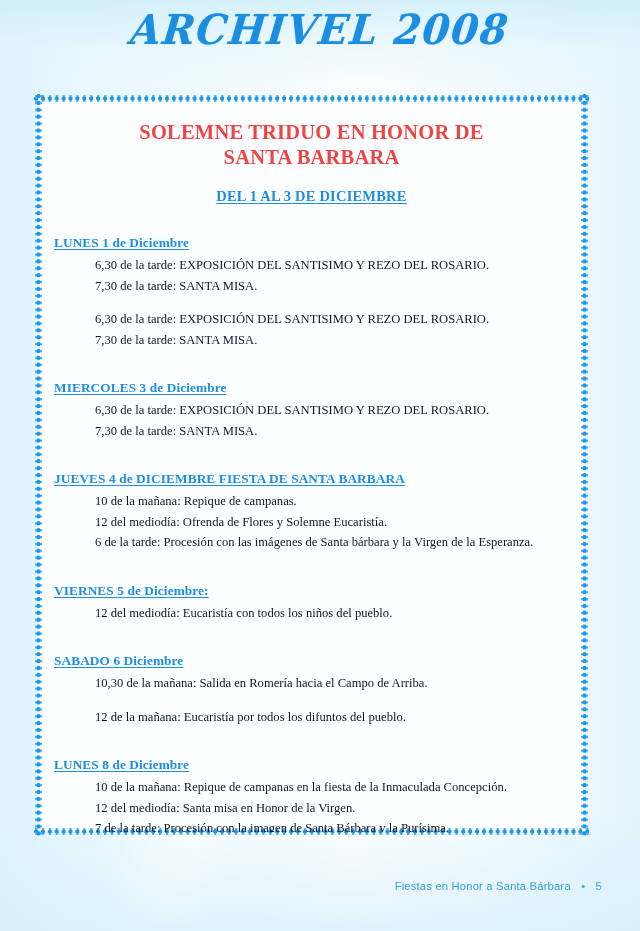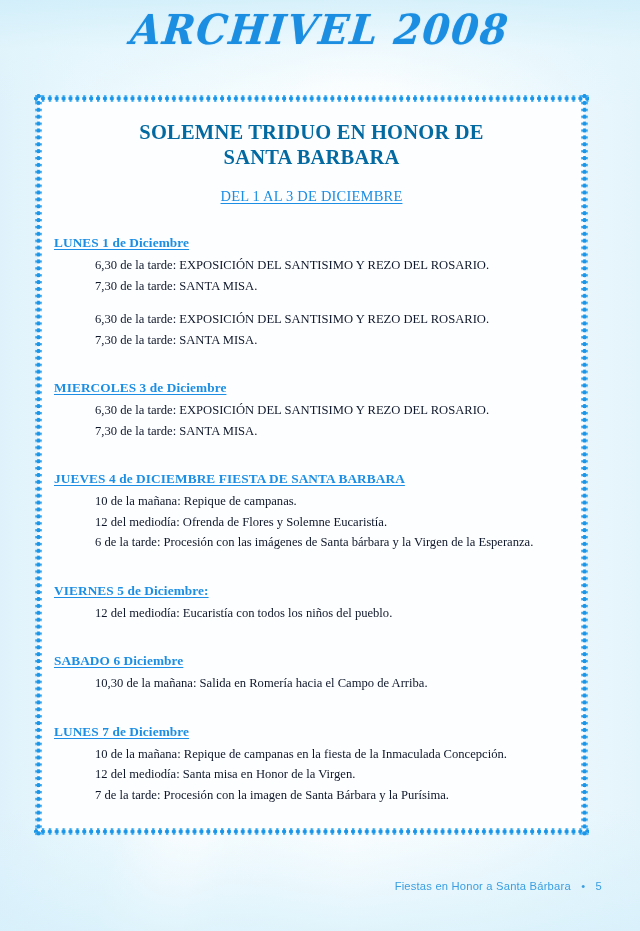--- a/index.html
+++ b/index.html
@@ -133,27 +133,27 @@
 
   .title-block {
     text-align: center;
     padding-top: 22px;
   }
   .main-title {
     font-family: "Liberation Serif", serif;
     font-weight: bold;
     font-size: 20.5px;
     line-height: 25px;
-    color: #0369a1;
+    color: #ef4444;
     letter-spacing: 0.2px;
   }
   .sub-title {
     margin-top: 18px;
     font-family: "Liberation Serif", serif;
-    font-weight: normal;
+    font-weight: bold;
     font-size: 14.5px;
     color: #1c8ee3;
     text-decoration: underline;
     text-underline-offset: 2px;
     letter-spacing: 0.2px;
   }
 
   .schedule {
     margin-top: 22px;
     padding-left: 16px;
@@ -258,24 +258,25 @@
           <div class="day-heading">VIERNES 5 de Diciembre:</div>
           <div class="event-line">12 del mediodía: Eucaristía con todos los niños del pueblo.</div>
         </div>
 
         <div class="day-block">
           <div class="day-heading">SABADO 6 Diciembre</div>
           <div class="event-line">10,30 de la mañana: Salida en Romería hacia el Campo de Arriba.</div>
         </div>
 
         <div class="day-block">
-        </div>
-
-        <div class="day-block">
-          <div class="day-heading">LUNES 7 de Diciembre</div>
+          <div class="event-line">12 de la mañana: Eucaristía por todos los difuntos del pueblo.</div>
+        </div>
+
+        <div class="day-block">
+          <div class="day-heading">LUNES 8 de Diciembre</div>
           <div class="event-line">10 de la mañana: Repique de campanas en la fiesta de la Inmaculada Concepción.</div>
           <div class="event-line">12 del mediodía: Santa misa en Honor de la Virgen.</div>
           <div class="event-line">7 de la tarde: Procesión con la imagen de Santa Bárbara y la Purísima.</div>
         </div>
 
       </div>
     </div>
   </div>
 
   <div class="footer">

